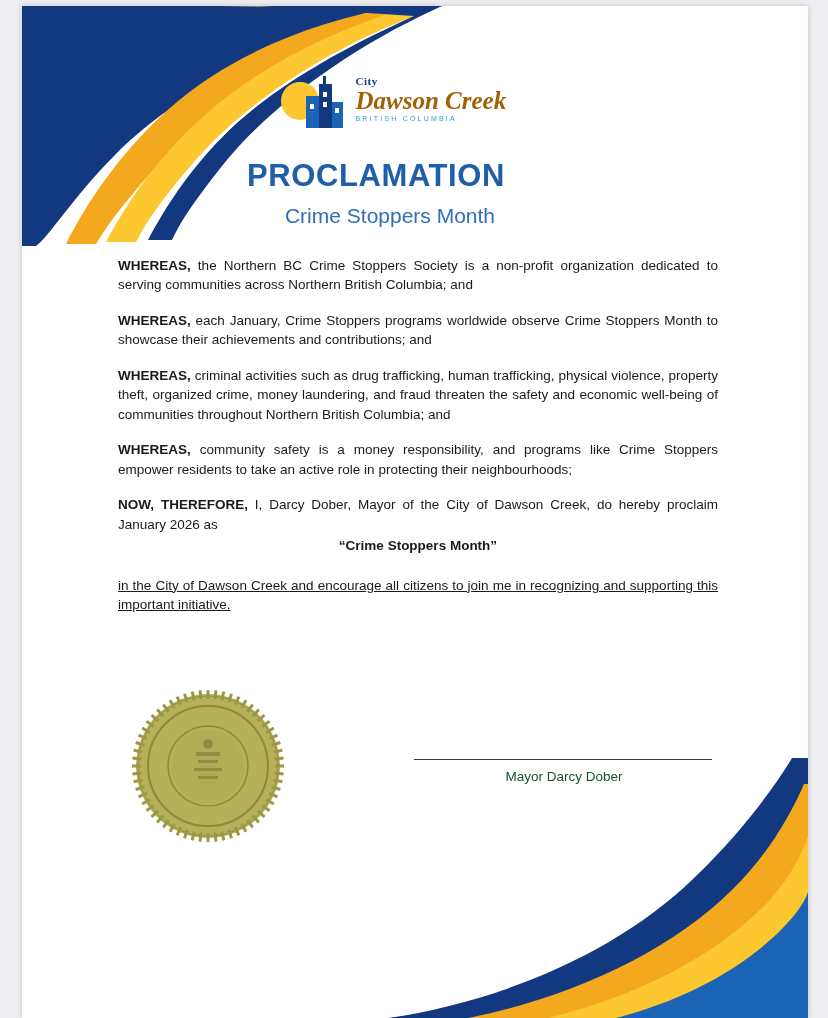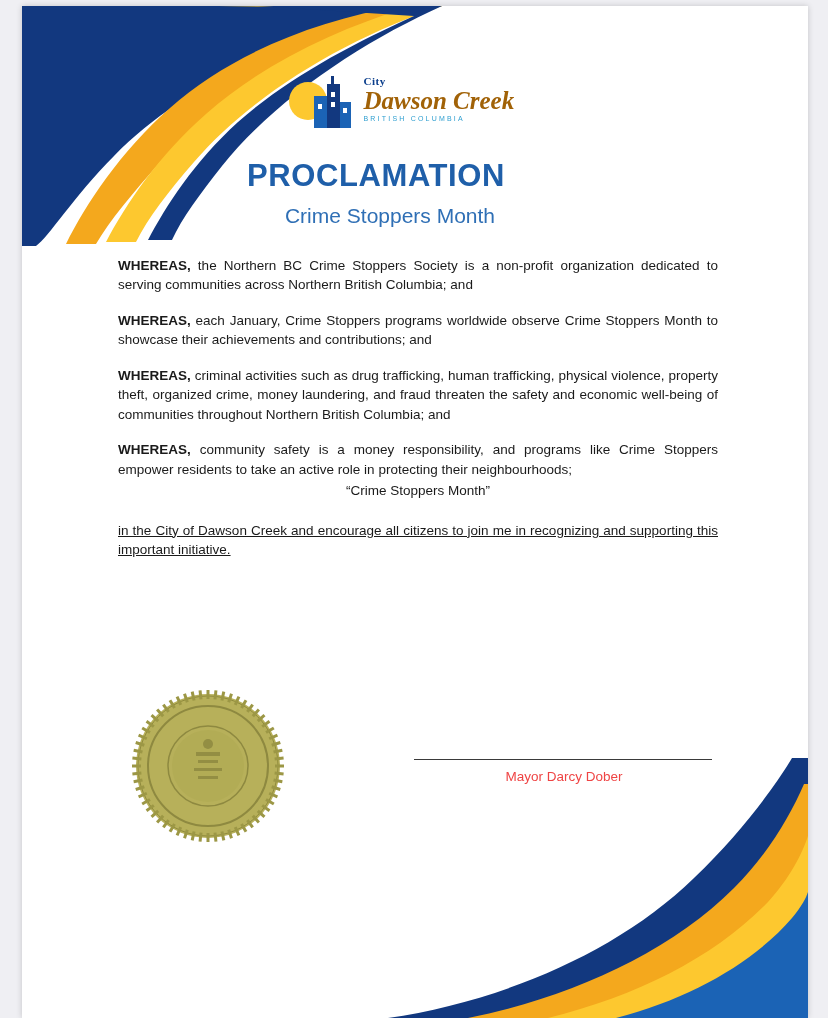--- a/index.html
+++ b/index.html
@@ -42,21 +42,21 @@
   #content {
     position: absolute;
     left: 0;
     top: 0;
     width: 786px;
     height: 1012px;
   }
   
   #logo-block {
     position: absolute;
-    left: 12px;
+    left: 4px;
     top: 68px;
     width: 723px;
     text-align: center;
   }
   #logo-inner {
     display: inline-block;
     position: relative;
     height: 62px;
     width: 220px;
   }
@@ -136,20 +136,21 @@
   .para b {
     font-weight: bold;
   }
   .quoted-line {
     text-align: center;
     font-size: 13.5px;
     line-height: 19.5px;
     color: #1a1a1a;
     margin-top: -14px;
     margin-bottom: 16px;
+    font-weight: bold;
   }
   .para-final {
     margin-top: 20px;
     text-decoration: underline;
   }
   
   #seal {
     position: absolute;
     left: 110px;
     top: 684px;
@@ -165,21 +166,21 @@
   }
   #sign-line {
     border-bottom: 1px solid #3a3a3a;
     height: 1px;
     width: 298px;
   }
   #sign-name {
     margin-top: 9px;
     text-align: center;
     font-size: 13.5px;
-    color: #ef4444;
+    color: #14532d;
   }
 </style>
 </head>
 <body>
 
 <div id="page">
 
   <svg id="corner-top" class="corner-svg" viewBox="0 0 420 240">
     <path d="M0,0 L420,0 C300,18 170,70 92,150 C52,190 26,232 14,240 L0,240 Z" fill="#12387f"></path>
     <path d="M54,0 L420,0 C310,24 196,76 126,150 C92,186 68,222 54,240 L22,240 C42,196 78,140 128,96 C186,44 274,10 370,0 Z" fill="#1b63b5" opacity="0.0"></path>
@@ -219,20 +220,21 @@
     </div>
 
     <div id="doc-title">PROCLAMATION</div>
     <div id="doc-subtitle">Crime Stoppers Month</div>
 
     <div id="body-text">
       <p class="para"><b>WHEREAS,</b><span> the Northern BC Crime Stoppers Society is a non-profit organization dedicated to serving communities across Northern British Columbia; and</span></p>
       <p class="para"><b>WHEREAS,</b><span> each January, Crime Stoppers programs worldwide observe Crime Stoppers Month to showcase their achievements and contributions; and</span></p>
       <p class="para"><b>WHEREAS,</b><span> criminal activities such as drug trafficking, human trafficking, physical violence, property theft, organized crime, money laundering, and fraud threaten the safety and economic well-being of communities throughout Northern British Columbia; and</span></p>
       <p class="para"><b>WHEREAS,</b><span> community safety is a money responsibility, and programs like Crime Stoppers empower residents to take an active role in protecting their neighbourhoods;</span></p>
+      <p class="para"><b>NOW, THEREFORE,</b><span> I, Darcy Dober, Mayor of the City of Dawson Creek, do hereby proclaim January 2026 as</span></p>
       <p class="quoted-line">“Crime Stoppers Month”</p>
       <p class="para para-final">in the City of Dawson Creek and encourage all citizens to join me in recognizing and supporting this important initiative.</p>
     </div>
 
     <svg id="seal" viewBox="0 0 152 152">
       <g>
         <circle cx="76" cy="76" r="72" fill="#b7b05a"></circle>
         <g fill="#a9a44a">
           <circle cx="76" cy="76" r="72" fill="none"></circle>
         </g>

